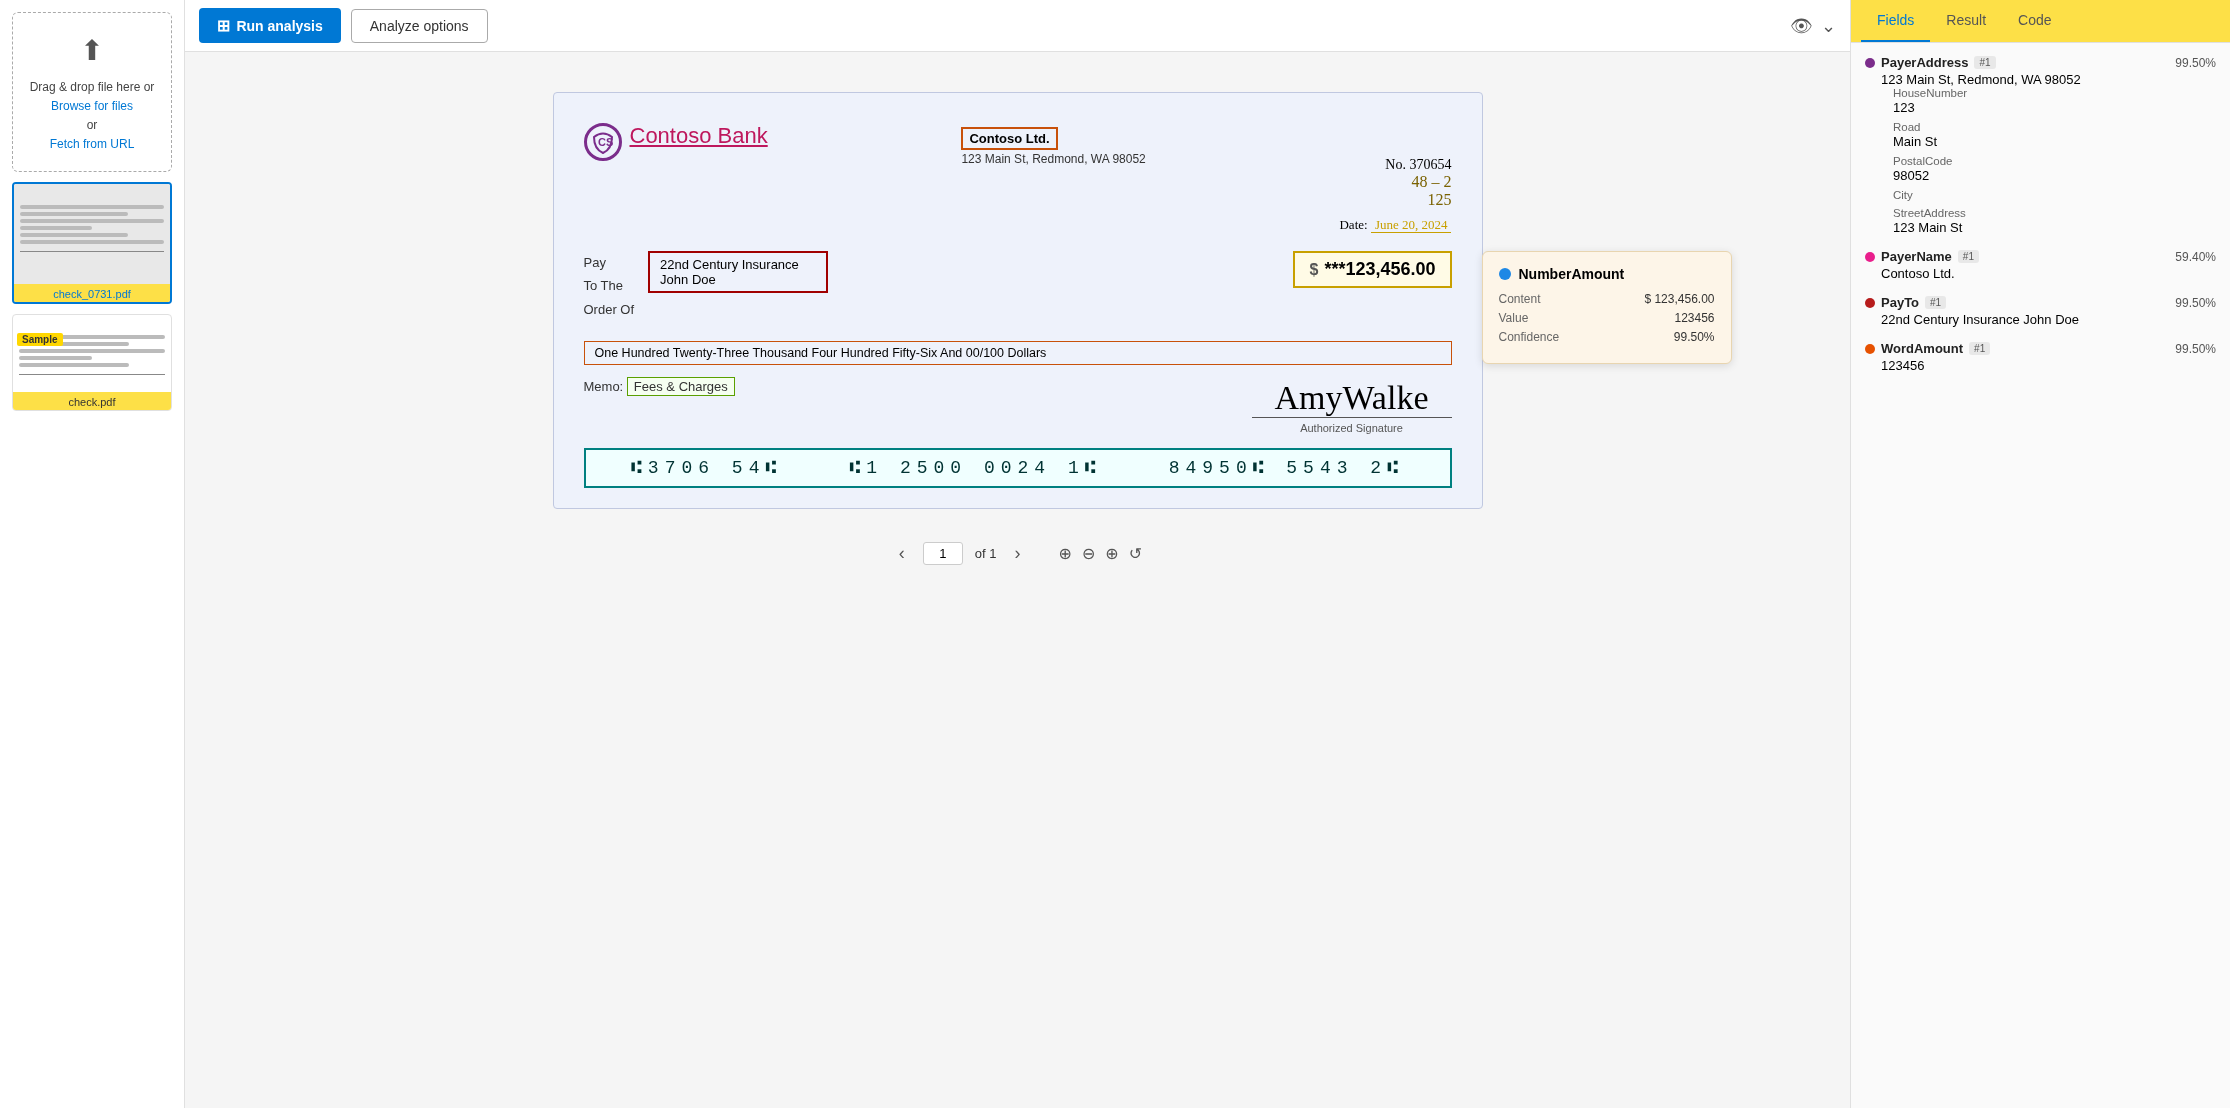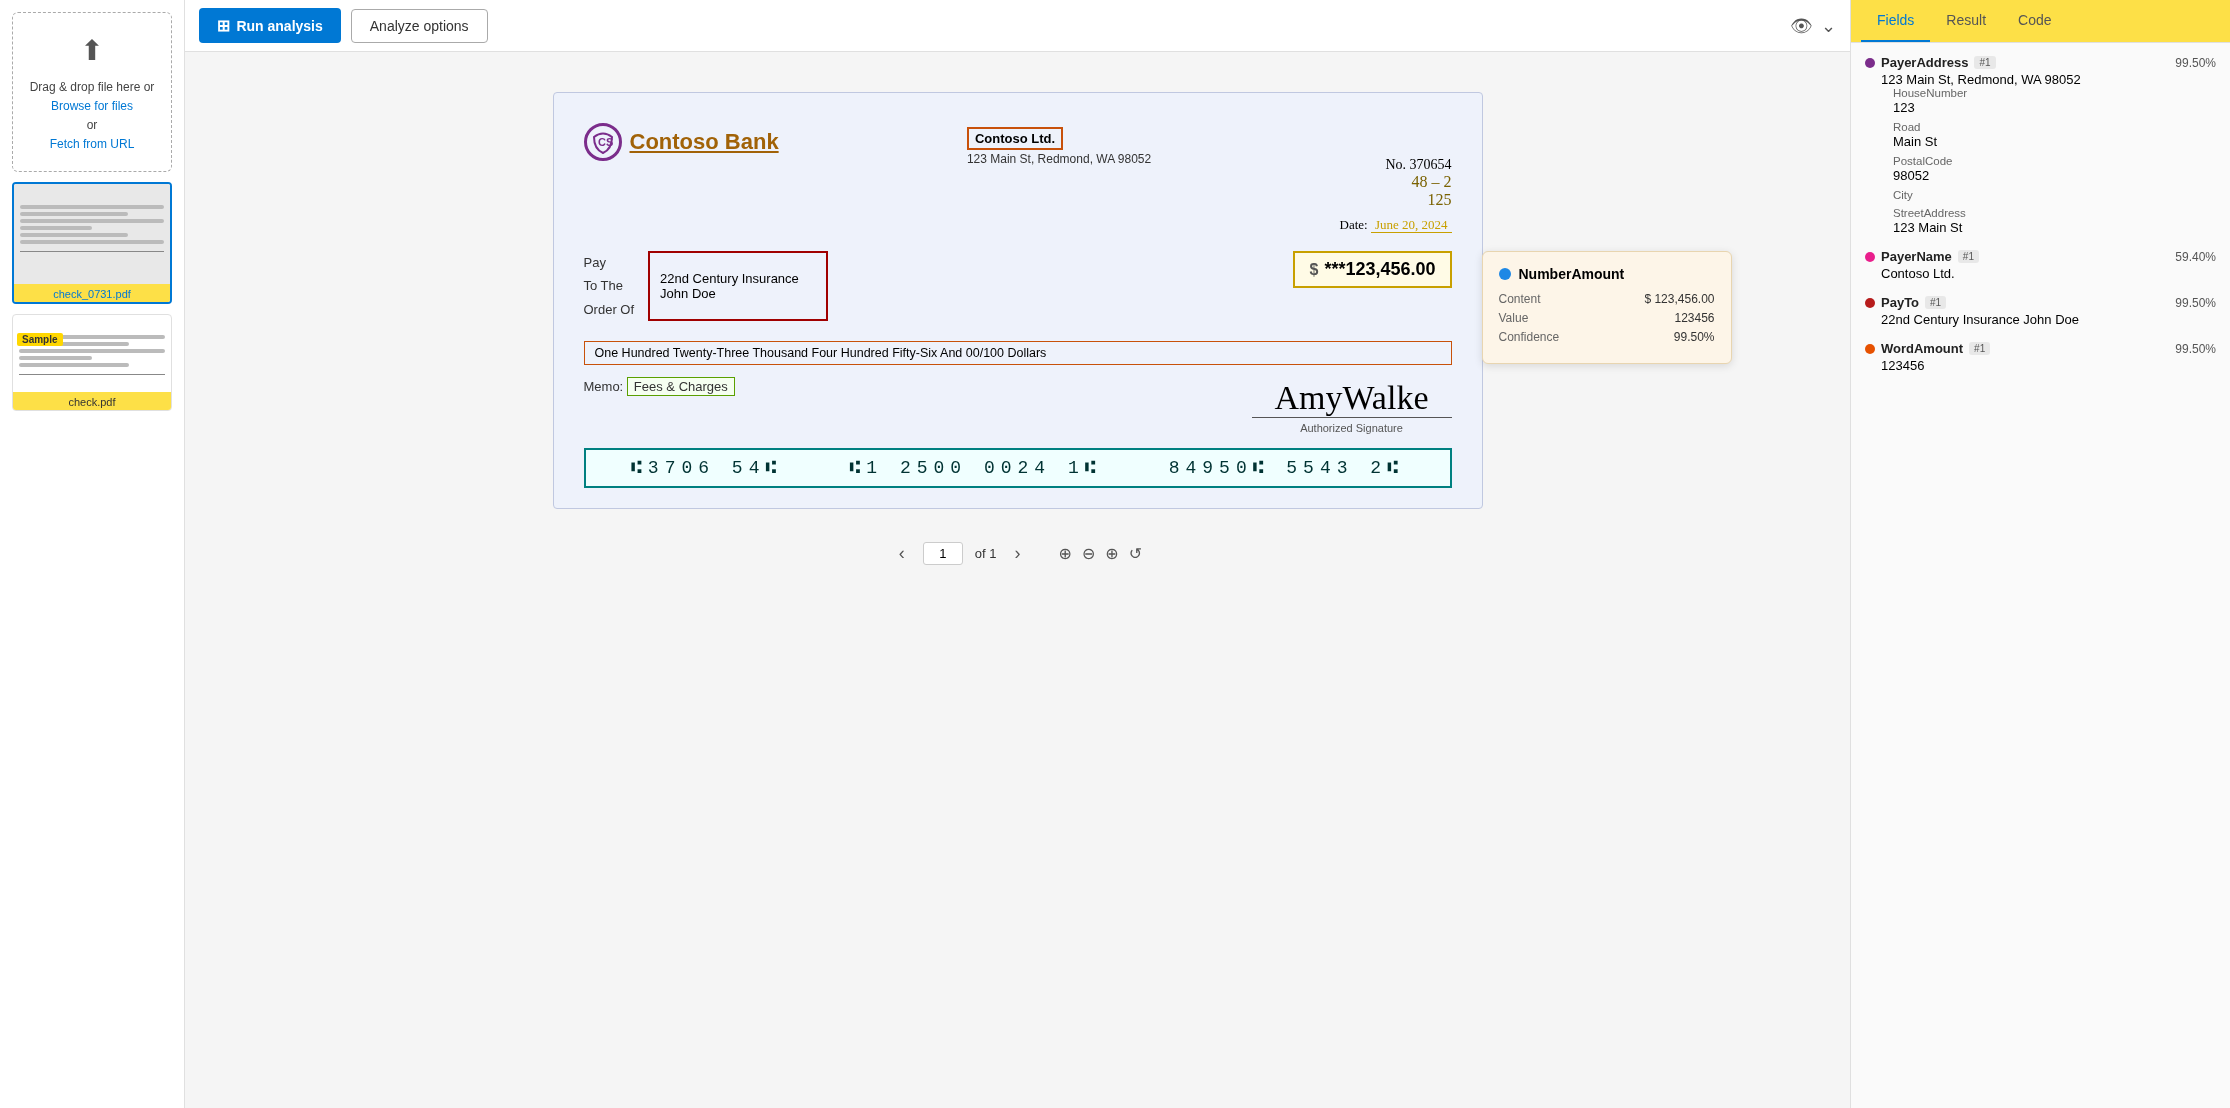--- a/index.html
+++ b/index.html
@@ -170,36 +170,35 @@
       position: relative;
     }
     .check-top {
       display: flex;
       align-items: flex-start;
       justify-content: space-between;
       margin-bottom: 18px;
     }
     .check-logo {
       display: flex;
-      align-items: center;
       gap: 8px;
     }
     .check-logo-icon {
       width: 38px; height: 38px;
       border: 3px solid #7b2d8b;
       border-radius: 50%;
       display: flex; align-items: center; justify-content: center;
       font-size: 16px; font-weight: bold;
       color: #7b2d8b;
       position: relative;
     }
     .check-logo-text {
-      color: #a16207;
+      color: #be185d;
       font-size: 22px;
-      font-weight: bold;
+      font-weight: normal;
       text-decoration: underline;
     }
     .check-payee-block {
       text-align: left;
       margin-top: 4px;
     }
     .payee-box {
       border: 2px solid #c8510a;
       padding: 2px 6px;
       display: inline-block;
@@ -241,21 +240,21 @@
       gap: 14px;
       margin-bottom: 10px;
     }
     .check-payto-label {
       font-size: 13px;
       color: #333;
       line-height: 1.8;
     }
     .payto-box {
       border: 2px solid #a00000;
-      padding: 18px 10px;
+      padding: 4px 10px;
       min-width: 180px;
     }
     .payto-name { font-size: 13px; color: #000; }
     .check-amount-box {
       margin-left: auto;
       border: 2.5px solid #c8a000;
       background: #fffbe6;
       padding: 6px 14px;
       font-size: 18px;
       font-weight: bold;

